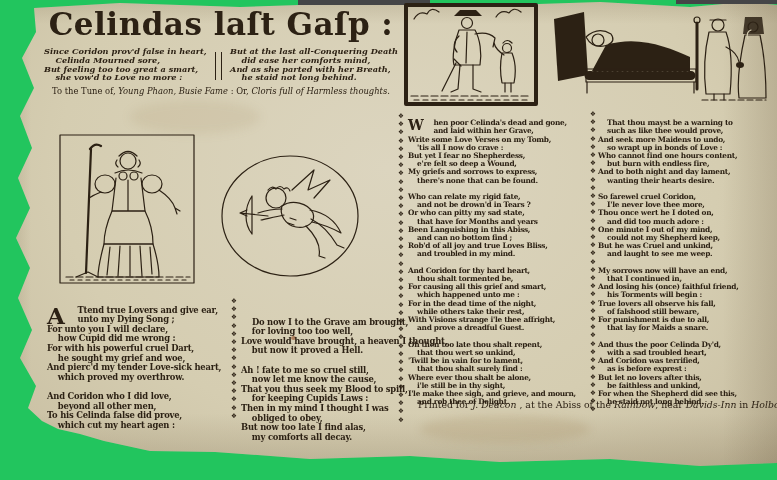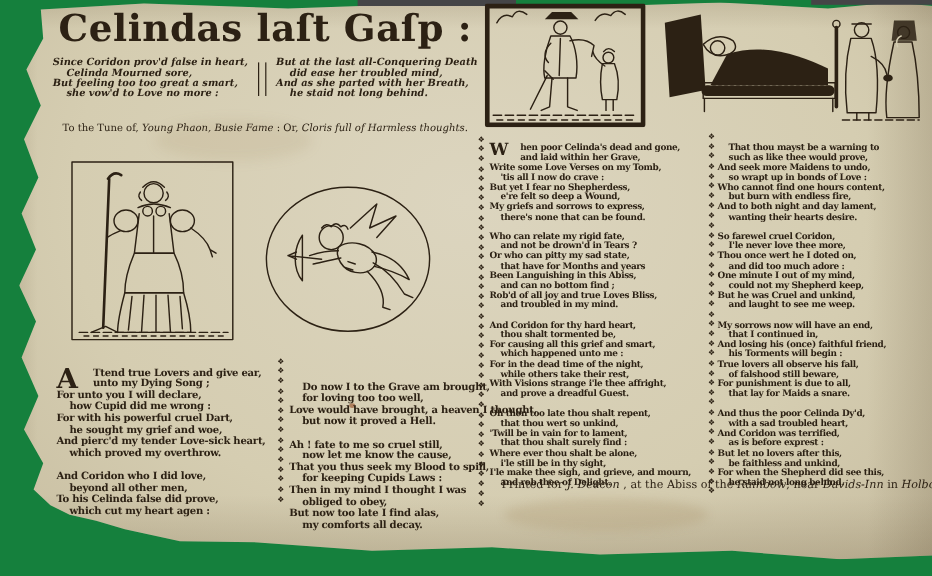--- a/index.html
+++ b/index.html
@@ -1,37 +1,37 @@
 <!DOCTYPE html>
 <html><head>
 <meta charset="utf-8">
 <style>
   html,body{margin:0;padding:0;}
-  #stage{position:relative;width:777px;height:480px;background:#15803d;overflow:hidden;
+  #stage{position:relative;width:777px;height:480px;background:#22c55e;overflow:hidden;
          font-family:"DejaVu Serif",serif;}
   #paper{position:absolute;inset:0;
     background:radial-gradient(ellipse at 50% 35%, #dcd5bf 0%, #d5cdb1 60%, #c7bda0 100%);
     clip-path:polygon(34px 8px,120px 3px,240px 7px,360px 3px,480px 6px,600px 2px,690px 7px,745px 2px,777px 5px,
       777px 463px,700px 466px,610px 459px,500px 462px,410px 456px,310px 459px,215px 452px,150px 451px,
       104px 441px,80px 434px,58px 429px,42px 421px,28px 408px,36px 386px,20px 358px,32px 330px,18px 298px,
       30px 268px,16px 238px,30px 208px,18px 178px,32px 148px,20px 116px,34px 88px,22px 58px,36px 32px);}
   #paper::after{content:'';position:absolute;inset:0;pointer-events:none;
     background:linear-gradient(90deg, rgba(80,60,30,.22) 0, transparent 4%, transparent 93%, rgba(70,52,26,.16) 100%),
                linear-gradient(180deg, rgba(80,60,30,.14) 0, transparent 5%, transparent 86%, rgba(80,60,30,.22) 100%);}
   .stain{position:absolute;pointer-events:none;border-radius:50%;}
   
   #masthead{position:absolute;left:44px;top:6px;width:354px;text-align:center;color:#2c2114;}
   .title{font-size:31px;line-height:36px;font-weight:bold;letter-spacing:.5px;white-space:nowrap;}
   .orline{font-size:8px;letter-spacing:4px;margin-top:1px;font-weight:bold;}
   .subtitle{font-size:18px;line-height:20px;font-weight:bold;margin-top:1px;white-space:nowrap;}
   .subtitle .it, .tune .it, #imprint .it{font-style:italic;}
   .epigraph{display:flex;justify-content:space-between;align-items:center;margin-top:5px;text-align:left;}
   .epi{font-style:italic;font-weight:bold;font-size:8.2px;line-height:8.8px;white-space:pre;}
   .epi-divider{width:5px;height:28px;margin-top:3px;border-left:1.6px solid #2c2114;border-right:1.6px solid #2c2114;}
-  .tune{margin-top:19px;font-size:8.4px;white-space:nowrap;}
+  .tune{margin-top:4px;font-size:8.4px;white-space:nowrap;}
   
   .verse{position:absolute;font-family:"DejaVu Serif",serif;font-weight:bold;color:#2c2114;white-space:pre;}
   .c12{font-size:8.4px;line-height:9.6px;letter-spacing:-.2px;}
   .c34{font-size:7.4px;line-height:8.2px;letter-spacing:-.3px;}
   .vlines{white-space:pre;}
   .dropcap{float:left;font-size:23px;line-height:19px;margin-right:2px;font-weight:bold;}
   .dropcap.small{font-size:14px;line-height:13px;margin-right:1px;}
   .sep{position:absolute;white-space:pre;text-align:center;color:#2c2114;
        font-family:"DejaVu Sans",sans-serif;font-size:6.5px;line-height:8.2px;}
   #imprint{position:absolute;left:418px;top:399px;width:358px;font-size:9.3px;color:#2c2114;white-space:nowrap;}
@@ -54,21 +54,21 @@
 
   <div id="masthead">
     <div class="title">Celindas laſt Gaſp :</div>
     <div class="epigraph">
       <div class="epi">Since Coridon prov'd false in heart,
     Celinda Mourned sore,
 But feeling too too great a smart,
     she vow'd to Love no more :</div>
       <div class="epi-divider"></div>
       <div class="epi">But at the last all-Conquering Death
-    did ease her troubled mind,
+    did ease her comforts mind,
 And as she parted with her Breath,
     he staid not long behind.</div>
     </div>
     <div class="tune"><span>To the Tune of, </span><span class="it">Young Phaon, Busie Fame</span><span> : Or, </span><span class="it">Cloris full of Harmless thoughts.</span></div>
   </div>
 
   <svg style="left:404px;top:3px;" width="134" height="103" viewBox="0 0 134 103">
     <g class="wc">
       <rect x="2" y="2" width="130" height="99" stroke-width="4"></rect>
       <path d="M10,16 q5,-9 13,-5 q4,-8 12,-2 M92,14 q5,-8 13,-4 q5,-7 12,-1"></path>

